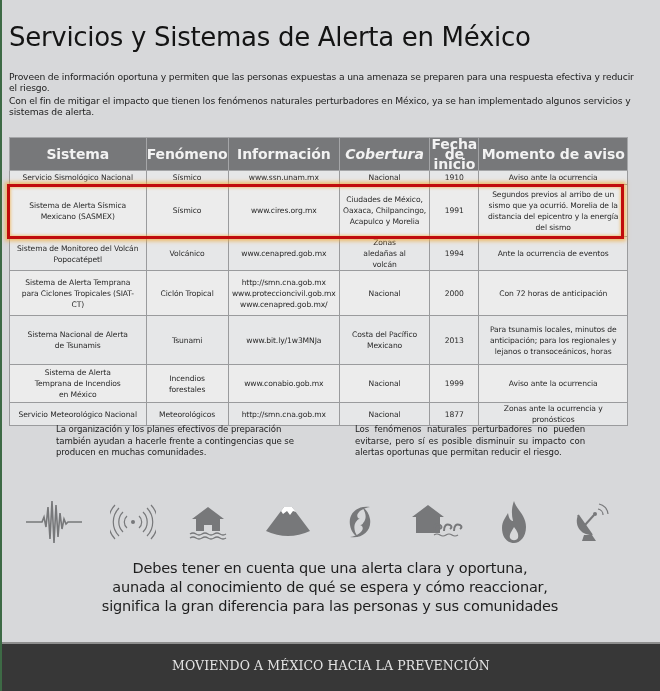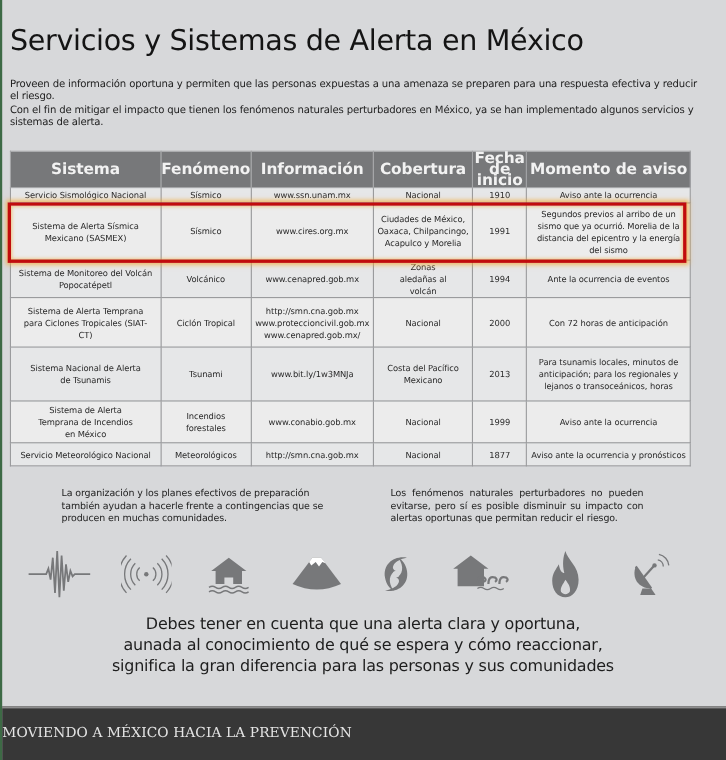--- a/index.html
+++ b/index.html
@@ -38,33 +38,33 @@
     line-height: 10px;
   }
   table.systems td {
     border: 1px solid #9a9b9d; padding: 1px 3px; line-height: 11px;
   }
   table.systems tr.odd td { background: #e6e7e8; }
   table.systems tr.even td { background: #ececec; }
   .col-sistema { width: 136px; }
   .col-fenomeno { width: 69px; }
   .col-info { width: 110px; }
-  .col-cobertura { width: 90px; }
+  .col-cobertura { width: 90px; font-style: italic; }
   .col-fecha { width: 49px; }
   .col-momento { width: 148px; }
 
   .highlight-box {
     position: absolute; left: 7px; top: 184px; width: 617px; height: 55px;
     border: 3px solid #c10c0c;
     box-shadow: 0 0 4px 2px rgba(240,170,60,0.75), inset 0 0 3px 1px rgba(240,170,60,0.6);
     pointer-events: none;
   }
 
   .note {
-    position: absolute; top: 444px; font-size: 8.6px; line-height: 11.5px;
+    position: absolute; top: 424px; font-size: 8.6px; line-height: 11.5px;
     color: #222; letter-spacing: -0.1px;
   }
   .note-left { left: 56px; width: 240px; }
   .note-right { left: 355px; width: 230px; text-align: justify; }
 
   .icons-row {
     position: absolute; left: 22px; top: 497px; width: 600px; height: 50px;
   }
   .icon {
     position: absolute; top: 0; height: 50px;
@@ -74,21 +74,21 @@
 
   .closing {
     position: absolute; left: 0; top: 559px; width: 660px;
     text-align: center; font-size: 14.5px; font-weight: normal;
     line-height: 19px; color: #1e1e1e; letter-spacing: -0.2px;
   }
 
   .footer {
     position: absolute; left: 2px; top: 642px; width: 658px; height: 49px;
     background: #373737; border-top: 2px solid #8e8e8e;
-    display: flex; align-items: center; 
+    display: flex; align-items: center; justify-content: center;
   }
   .footer-text {
     font-family: "DejaVu Serif", "Liberation Serif", serif;
     color: #e4e4e4; font-size: 12.5px; letter-spacing: 0.1px;
     margin-top: -5px;
   }
 </style>
 </head>
 <body>
 
@@ -164,21 +164,21 @@
       <td>Nacional</td>
       <td>1999</td>
       <td>Aviso ante la ocurrencia</td>
     </tr>
     <tr class="odd" style="height:21px">
       <td>Servicio Meteorológico Nacional</td>
       <td>Meteorológicos</td>
       <td>http://smn.cna.gob.mx</td>
       <td>Nacional</td>
       <td>1877</td>
-      <td style="padding:0 2px">Aviso ante la ocurrencia y pronósticos</td>
+      <td style="padding:0 2px">Zonas ante la ocurrencia y pronósticos</td>
     </tr>
   </tbody>
 </table>
 
 <div class="highlight-box"></div>
 
 <p class="note note-left">La organización y los planes efectivos de preparación también ayudan a hacerle frente a contingencias que se producen en muchas comunidades.</p>
 <p class="note note-right">Los fenómenos naturales perturbadores no pueden evitarse, pero sí es posible disminuir su impacto con alertas oportunas que permitan reducir el riesgo.</p>
 
 <div class="icons-row">

